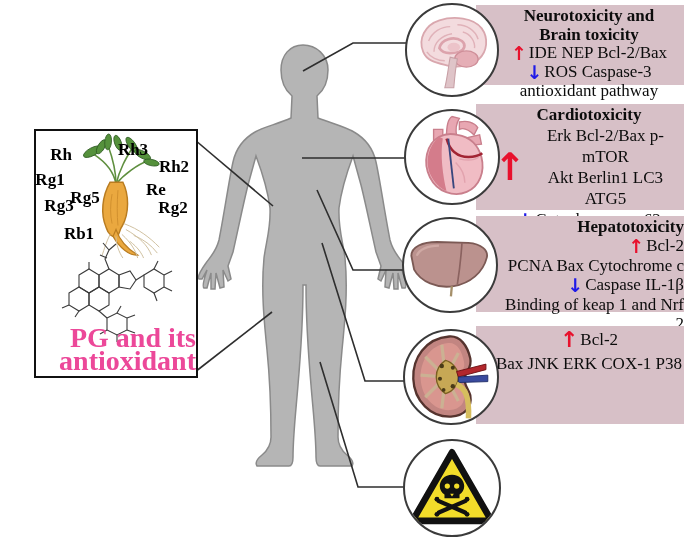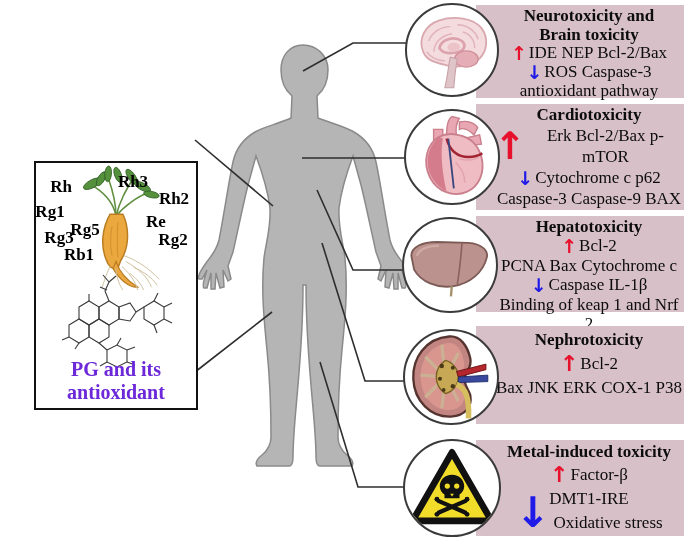--- a/index.html
+++ b/index.html
@@ -6,48 +6,48 @@
   #stage {
     position:relative; width:692px; height:539px; background:#ffffff;
     font-family:"Liberation Serif", serif; overflow:hidden;
   }
   svg { display:block; }
   #overlay { position:absolute; left:0; top:0; z-index:1; }
 
   
   #ginseng-box {
     position:absolute; left:34px; top:129px; width:160px; height:245px;
-    border:2px solid #111; background:#fff; z-index:2;margin-top:32px;
+    border:2px solid #111; background:#fff; z-index:2;
   }
   .gin-label {
     position:absolute; transform:translate(-50%,-50%);
     font-weight:bold; font-size:17px; color:#000; white-space:nowrap; z-index:3;
   }
   .lbl-0{left:25px;top:24px;} .lbl-1{left:97px;top:19px;text-align:center;} .lbl-2{left:138px;top:36px;}
   .lbl-3{left:14px;top:49px;} .lbl-4{left:49px;top:67px;} .lbl-5{left:120px;top:59px;text-align:right;}
-  .lbl-6{left:23px;top:75px;} .lbl-7{left:137px;top:77px;} .lbl-8{left:43px;top:92px;}
+  .lbl-6{left:23px;top:75px;} .lbl-7{left:137px;top:77px;} .lbl-8{left:43px;top:103px;}
   #gin-art { position:absolute; left:10px; top:2px; }
   #mol-art { position:absolute; left:14px; top:102px; }
   #gin-caption {
-    position:absolute; left:0; bottom:4px; width:100%; text-align:center;
-    font-weight:bold; font-size:20px; line-height:23px; color:#6d28d9;
+    position:absolute; left:0; bottom:4px; width:100%; text-align:right;
+    font-weight:bold; font-size:28px; line-height:23px; color:#ec4899;
   }
 
   
   .panel {
     position:absolute; left:476px; width:208px; background:#d7c0c7;
     text-align:center; color:#0c0c0c; z-index:0;
     padding-left:18px; box-sizing:border-box;
   }
   .pt { font-weight:bold; font-size:17px; }
   .pl { font-size:17px; }
   .p1 .pt, .p1 .pl { line-height:18.5px; }
   .p1 { padding-top:2px; }
   .p2 .pt { line-height:21px; } .p2 .pl { line-height:21px; }
-  .p3 .pt, .p3 .pl { line-height:19px; }
+  .p3 .pt, .p3 .pl { line-height:19px;text-align:right; }
   .p3 { padding-top:1px; }
   .p4 .pt, .p4 .pl { line-height:24px; }
   .p4 { padding-top:2px; }
   .p5 .pt { line-height:23px; } .p5 .pl { line-height:24px; }
   .ua, .da { font-family:"DejaVu Sans", sans-serif; font-weight:bold; line-height:1; }
   .ua { color:#e8112d; }
   .da { color:#1f1ae8; }
   .inline-arrow { font-size:19px; vertical-align:-2px; padding-right:2px; }
   .bigrow { display:flex; align-items:center; justify-content:center; }
   .bigrow .ua { font-size:38px; margin-right:1px; }
@@ -183,21 +183,21 @@
     <span class="gin-label lbl-5">Re</span>
     <span class="gin-label lbl-6">Rg3</span>
     <span class="gin-label lbl-7">Rg2</span>
     <span class="gin-label lbl-8">Rb1</span>
     <div id="gin-caption">
       <div>PG and its</div>
       <div>antioxidant</div>
     </div>
   </div>
 
-  <div class="panel p1" style="top:5px;height:93px;">
+  <div class="panel p1" style="top:5px;height:80px;">
     <div class="pt">Neurotoxicity and</div>
     <div class="pt">Brain toxicity</div>
     <div class="pl"><span class="ua inline-arrow">↑</span><span>IDE NEP Bcl-2/Bax</span></div>
     <div class="pl"><span class="da inline-arrow">↓</span><span>ROS Caspase-3</span></div>
     <div class="pl">antioxidant pathway</div>
   </div>
   <div class="organ-circle c1">
     <svg width="90" height="90" viewBox="0 0 100 100">
       <path d="M18,52 C12,38 20,22 36,17 C52,12 74,14 83,26 C91,37 89,52 80,60 C70,68 56,70 44,67 C32,64 22,62 18,52 Z" fill="#f3dbde" stroke="#d9a7ae" stroke-width="2"></path>
       <g stroke="#e0b2b9" stroke-width="1.6" fill="none">
@@ -213,20 +213,21 @@
       <path d="M48,58 C46,68 45,80 42,92 L 52,92 C 53,80 54,68 56,60 Z" fill="#dfc4c8" stroke="#c8a0a6" stroke-width="1.2"></path>
     </svg>
   </div>
 
   <div class="panel p2" style="top:104px;height:106px;text-align:center;">
     <div class="pt">Cardiotoxicity</div>
     <div class="bigrow">
       <span class="ua">↑</span>
       <div>
         <div class="pl">Erk Bcl-2/Bax p-mTOR</div>
+        <div class="pl">Akt Berlin1 LC3 ATG5</div>
       </div>
     </div>
     <div class="pl"><span class="da inline-arrow">↓</span><span>Cytochrome c p62</span></div>
     <div class="pl">Caspase-3 Caspase-9 BAX</div>
   </div>
   <div class="organ-circle c2">
     <svg width="92" height="92" viewBox="0 0 100 100">
       <g>
         <path d="M44,28 C44,16 46,8 50,6 L58,8 C54,14 54,22 55,28 Z" fill="#e8a7b2" stroke="#c97f8c" stroke-width="1.5"></path>
         <path d="M58,12 C66,10 74,12 78,18 L74,26 C68,20 62,18 58,20 Z" fill="#e8a7b2" stroke="#c97f8c" stroke-width="1.5"></path>
@@ -251,21 +252,20 @@
   <div class="organ-circle c3">
     <svg width="92" height="92" viewBox="0 0 100 100">
       <path d="M8,40 C8,30 20,25 36,25 L70,26 C84,27 92,34 90,42 C86,58 72,70 54,73 C36,76 18,68 11,55 Z" fill="#bb928e" stroke="#7c5a55" stroke-width="2"></path>
       <path d="M63,26 C62,42 60,58 58,71" fill="none" stroke="#8a625f" stroke-width="1.8"></path>
       <path d="M52,73 L51,84" stroke="#a58f6a" stroke-width="2.5"></path>
       <path d="M14,40 C16,33 26,29 38,29" fill="none" stroke="#cfa9a4" stroke-width="2.5"></path>
     </svg>
   </div>
 
   <div class="panel p4" style="top:326px;height:98px;">
-    <div class="pt">Nephrotoxicity</div>
     <div class="pl"><span class="ua inline-arrow" style="font-size:22px;">↑</span><span>Bcl-2</span></div>
     <div class="pl">Bax JNK ERK COX-1 P38</div>
   </div>
   <div class="organ-circle c4">
     <svg width="92" height="92" viewBox="0 0 100 100">
       <path d="M48,6 C22,8 8,30 9,52 C10,76 28,94 50,93 C66,92 73,82 71,70 C69,62 63,58 65,50 C67,42 73,40 71,30 C68,16 60,5 48,6 Z" fill="#c28581" stroke="#55332e" stroke-width="2.5"></path>
       <path d="M47,13 C27,15 16,33 17,52 C18,72 32,87 49,86 C60,85 66,78 64,68 C62,61 57,57 59,50 C61,43 66,41 64,33 C62,21 56,12 47,13 Z" fill="#d9968f"></path>
       <g stroke="#cbb193" stroke-width="3.5">
         <line x1="44" y1="50" x2="22" y2="28"></line>
         <line x1="44" y1="50" x2="17" y2="48"></line>
@@ -282,29 +282,20 @@
         <circle cx="38" cy="52" r="2.2"></circle>
           <circle cx="52" cy="60" r="2.4"></circle>
           <circle cx="42" cy="64" r="2"></circle>
       </g>
       <path d="M56,44 L88,36 L88,42 L58,50 Z" fill="#b3272d" stroke="#6d1216" stroke-width="1"></path>
       <path d="M58,50 L90,48 L90,55 L58,56 Z" fill="#394a9e" stroke="#1d2a66" stroke-width="1"></path>
       <path d="M56,58 C66,62 70,72 69,95" fill="none" stroke="#d6bd5e" stroke-width="6"></path>
     </svg>
   </div>
 
-  <div class="panel p5" style="top:440px;height:96px;">
-    <div class="pt">Metal-induced toxicity</div>
-    <div class="pl"><span class="ua inline-arrow" style="font-size:22px;">↑</span><span>Factor-β</span></div>
-    <div class="pl">DMT1-IRE</div>
-    <div class="bigrow5 pl">
-      <span class="da">↓</span>
-      <span>Oxidative stress</span>
-    </div>
-  </div>
   <div class="organ-circle c5">
     <svg width="94" height="94" viewBox="0 0 100 100">
       <path d="M50,12 L92,85 L8,85 Z" fill="#f2dc2a" stroke="#111" stroke-width="7" stroke-linejoin="round"></path>
       <g fill="#111">
         <path d="M50,36 C42,36 37,42 37,48 C37,52 39,55 42,57 L42,61 L58,61 L58,57 C61,55 63,52 63,48 C63,42 58,36 50,36 Z"></path>
         <circle cx="45" cy="48" r="2.8" fill="#f2dc2a"></circle>
         <circle cx="55" cy="48" r="2.8" fill="#f2dc2a"></circle>
         <path d="M48,56 L52,56 L50,59 Z" fill="#f2dc2a"></path>
         <g stroke="#111" stroke-width="4.5" stroke-linecap="round">
           <line x1="36" y1="64" x2="64" y2="76"></line>

